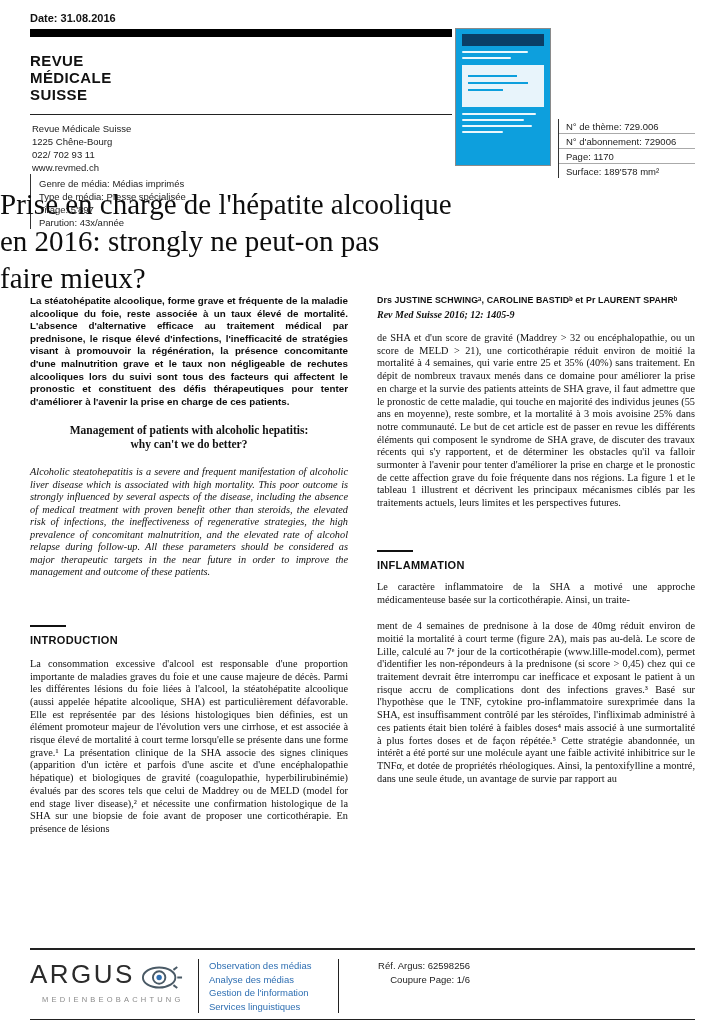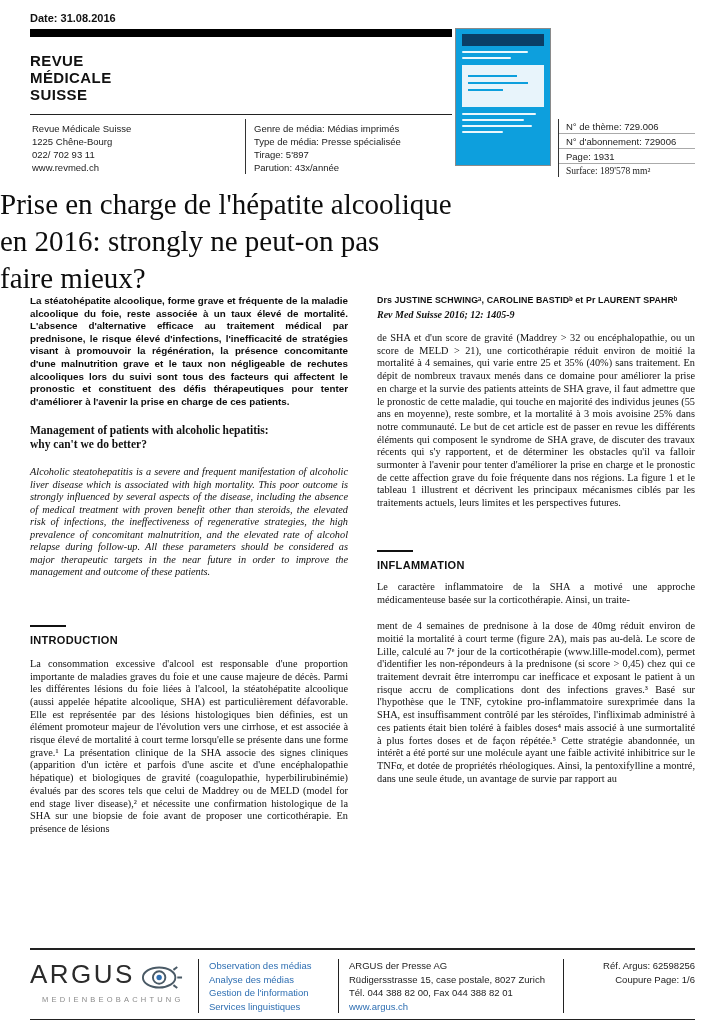--- a/index.html
+++ b/index.html
@@ -4,44 +4,44 @@
 <style>
   * { margin:0; padding:0; box-sizing:border-box; }
   body { background:#ffffff; font-family:"Liberation Sans", sans-serif; }
   .page { position:relative; width:709px; height:1024px; background:#fff; color:#111; overflow:hidden; }
 
   
   .date { position:absolute; left:30px; top:12px; font-size:11px; font-weight:700; }
   .black-bar { position:absolute; left:30px; top:29px; width:422px; height:8px; background:#000; }
   .logo { position:absolute; left:30px; top:52px; font-size:15px; font-weight:700; line-height:17px; letter-spacing:.4px; }
   .hr1 { position:absolute; left:30px; top:114px; width:422px; height:1px; background:#222; }
-  .info-table { position:absolute; left:30px; top:119px; width:420px; display:flex; font-size:9.5px; line-height:13px; color:#222; }
+  .info-table { position:absolute; left:30px; top:119px; width:420px; display:flex; font-size:9.5px; line-height:13px; color:#222;flex-direction:column; }
   .info-col1 { width:215px; padding:3px 8px 0 2px; }
   .info-col2 { flex:1; border-left:1px solid #333; padding:3px 0 0 8px; }
   .info-col3 { position:absolute; left:558px; top:119px; width:137px; border-left:1px solid #333; font-size:9.5px; color:#222; }
   .info-col3 .row { padding:2px 0 1px 7px; border-bottom:1px solid #aaa; }
-  .info-col3 .row:last-child { border-bottom:none;font-family:Liberation Serif, serif; }
+  .info-col3 .row:last-child { border-bottom:none; }
 
   
   .thumb { position:absolute; left:455px; top:28px; width:96px; height:138px; background:#0d9fdd; border:1px solid #8a8a8a; padding:5px 6px; }
   .t-strip { height:12px; background:#0a3e66; margin-bottom:5px; }
   .t-line { height:2px; background:rgba(255,255,255,.92); margin:4px 0; border-radius:1px; }
   .w50{width:50%} .w60{width:60%} .w70{width:70%} .w75{width:75%} .w80{width:80%} .w85{width:85%} .w90{width:90%}
   .t-panel { background:#e8f4fb; height:42px; margin:6px 0; padding:5px 6px; }
   .t-pline { height:2px; background:#0d9fdd; margin:5px 0; }
 
   
   .title { position:absolute; left:0; right:0; top:186px; text-align:left;
            font-family:"Liberation Serif", serif; font-weight:400; font-size:29px; line-height:37px; color:#0d0d0d; }
 
   
   .cols { position:absolute; left:30px; top:295px; width:665px; display:flex; gap:29px; }
   .col { width:318px; }
   .lead { font-family:"Liberation Sans", sans-serif; font-weight:700; font-size:9.8px; line-height:12.6px; text-align:justify; color:#0d0d0d; }
-  .en-heading { margin-top:15px; font-family:"Liberation Serif", serif; font-weight:700; font-size:11.5px; line-height:14px; }
+  .en-heading { margin-top:15px; text-align:center; font-family:"Liberation Serif", serif; font-weight:700; font-size:11.5px; line-height:14px; }
   .abstract { margin-top:15px; font-family:"Liberation Serif", serif; font-style:italic; font-size:10.3px; line-height:12.5px; text-align:justify; }
   .rule { width:36px; height:2px; background:#111; }
   .rule.left-rule { margin-top:46px; }
   .rule.right-rule { margin-top:40px; }
   .section-heading { margin-top:7px; font-size:11px; font-weight:700; letter-spacing:.3px; }
   .body-text { font-family:"Liberation Serif", serif; font-size:10.3px; line-height:12.7px; text-align:justify; color:#101010; }
   .mt12 { margin-top:12px; } .mt10 { margin-top:10px; } .mt14 { margin-top:14px; }
   .authors { font-size:8.8px; font-weight:700; letter-spacing:.1px; }
   .citation { margin-top:4px; font-family:"Liberation Serif", serif; font-style:italic; font-weight:700; font-size:10px; }
 
@@ -99,21 +99,21 @@
     </div>
     <div class="t-line w90"></div>
     <div class="t-line w75"></div>
     <div class="t-line w85"></div>
     <div class="t-line w50"></div>
   </div>
 
   <div class="info-col3">
     <div class="row">N° de thème: 729.006</div>
     <div class="row">N° d'abonnement: 729006</div>
-    <div class="row">Page: 1931</div>
+    <div class="row">Page: 1170</div>
     <div class="row">Surface: 189'578 mm²</div>
   </div>
 
   <h1 class="title">
     <div>Prise en charge de l'hépatite alcoolique</div>
     <div>en 2016: strongly ne peut-on pas</div>
     <div>faire mieux?</div>
   </h1>
 
   <div class="cols">
@@ -152,25 +152,19 @@
         </svg>
       </div>
       <div class="argus-tag">MEDIENBEOBACHTUNG</div>
     </div>
     <div class="f2">
       <div class="link">Observation des médias</div>
       <div class="link">Analyse des médias</div>
       <div class="link">Gestion de l'information</div>
       <div class="link">Services linguistiques</div>
     </div>
-    <div class="f3">
-      <div>ARGUS der Presse AG</div>
-      <div>Rüdigersstrasse 15, case postale, 8027 Zurich</div>
-      <div>Tél. 044 388 82 00, Fax 044 388 82 01</div>
-      <div class="link">www.argus.ch</div>
-    </div>
     <div class="f4">
       <div>Réf. Argus: 62598256</div>
       <div class="row2">Coupure Page: 1/6</div>
     </div>
   </div>
 
 </div>
 
 </body></html>

